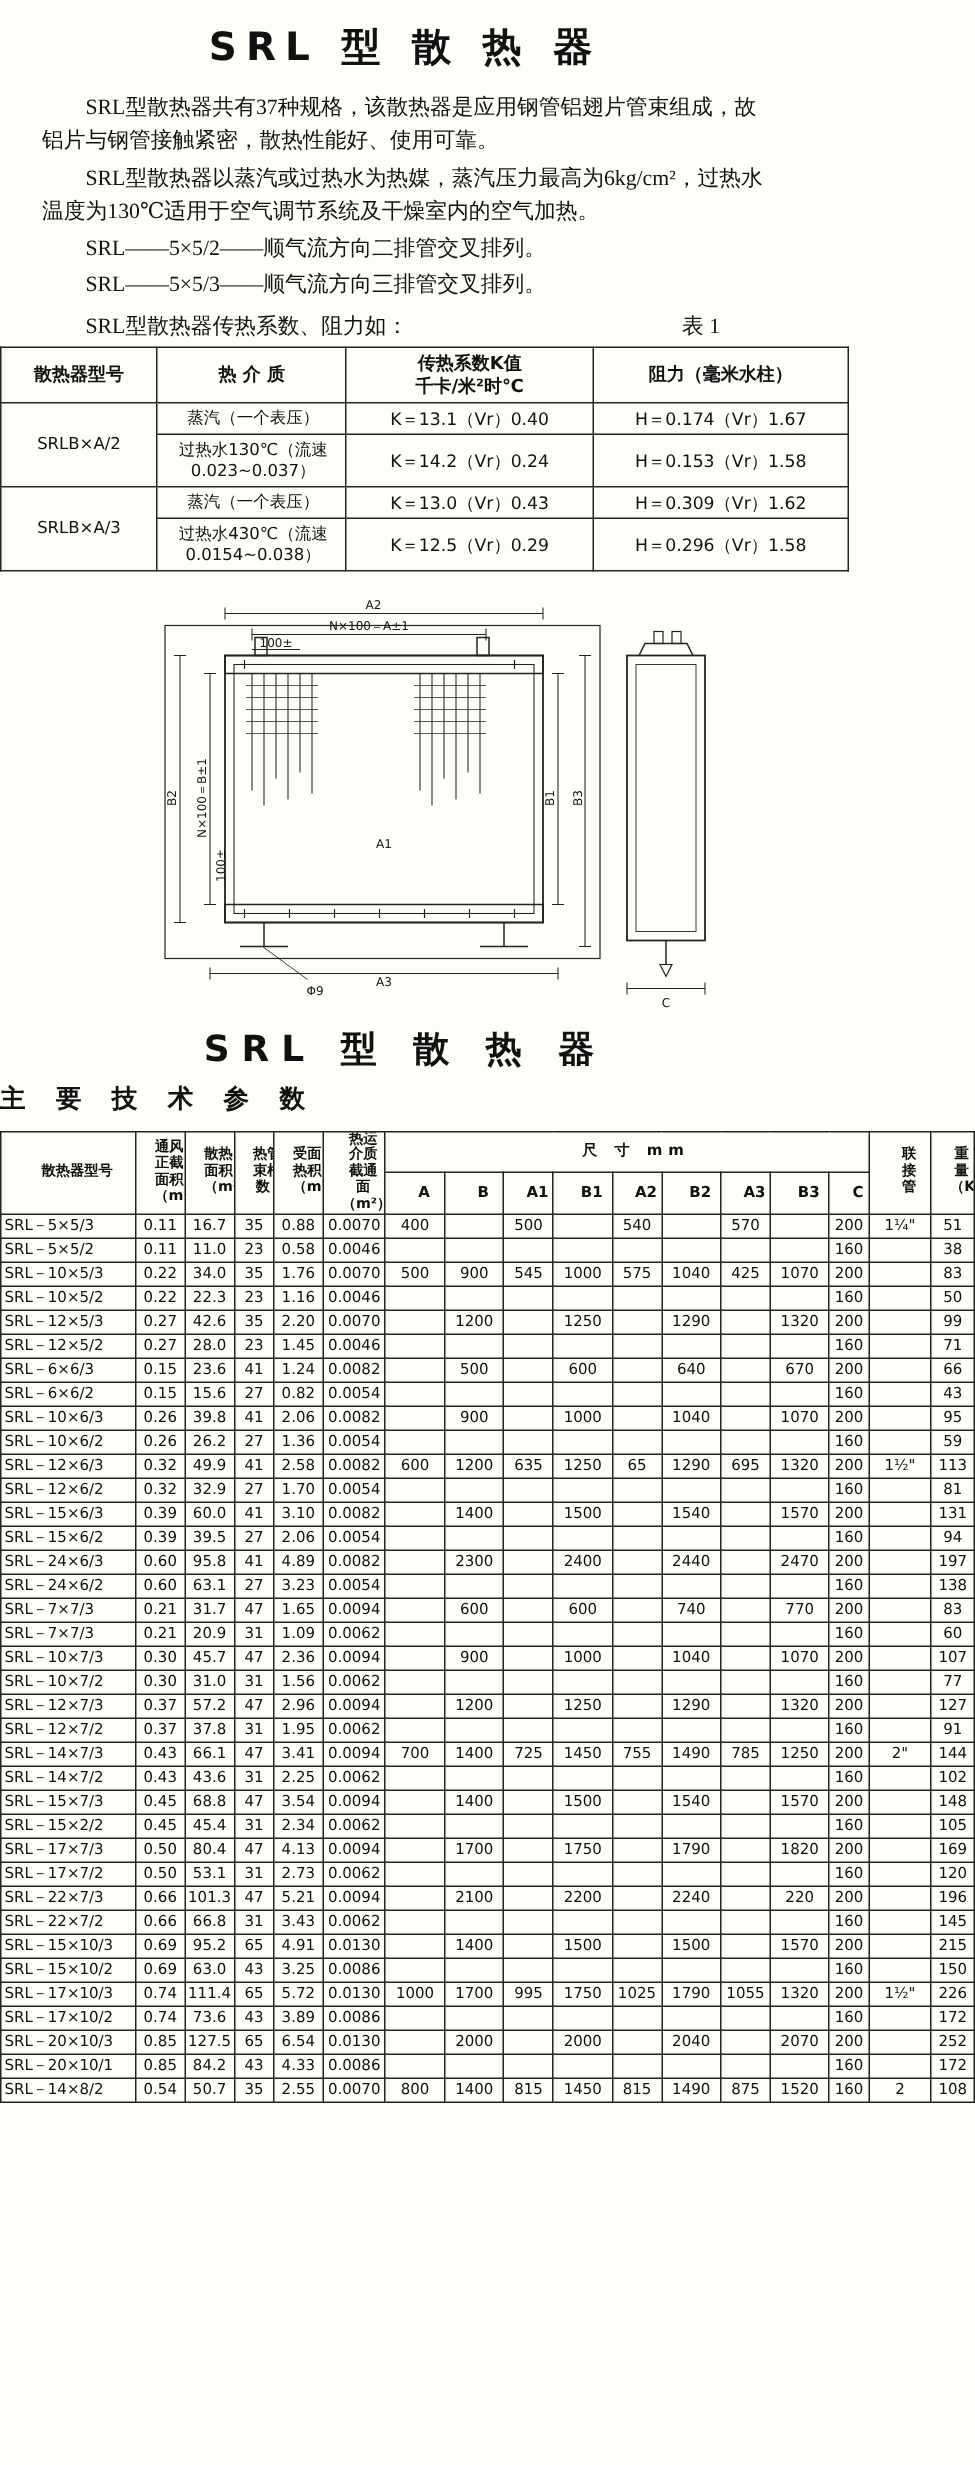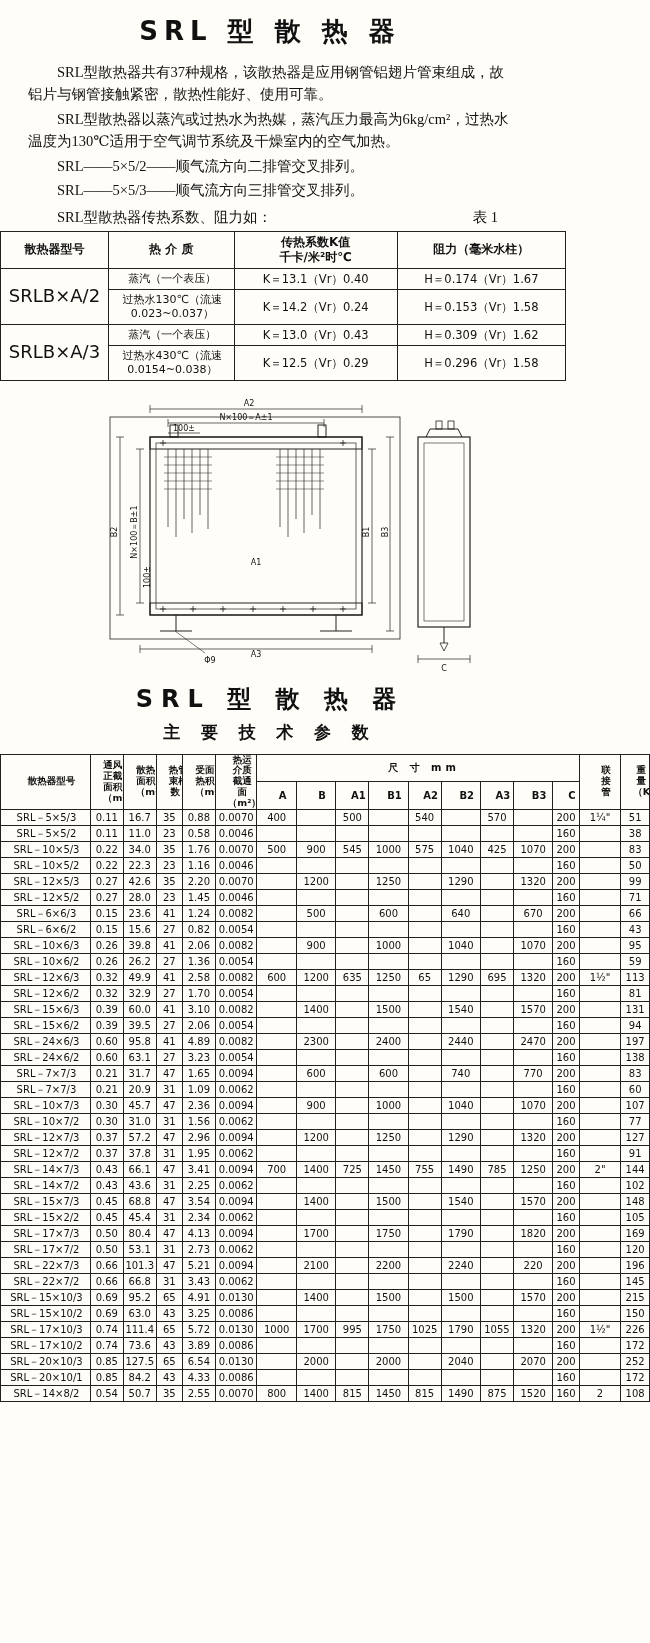--- a/index.html
+++ b/index.html
@@ -23,79 +23,79 @@
     line-height:1.55;
     margin:0 28px 2px 28px;
     text-indent:2em;
   }
   .tablenote{
     font-size:14.5px;
     margin:6px 28px 4px 28px;
     text-indent:2em;
     position:relative;
   }
-  .tablenote .tblno{position:absolute;right:14px;text-indent:0;}
+  .tablenote .tblno{position:absolute;right:32px;text-indent:0;}
   
   table.t1{
     border-collapse:collapse;
     margin:4px auto 6px auto;
     width:566px;
     font-size:11.5px;
     font-family:"DejaVu Sans","Liberation Sans",sans-serif;
   }
   table.t1 td,table.t1 th{
     border:1px solid #222;
     padding:3px 4px;
     text-align:center;
     vertical-align:middle;
     line-height:1.25;
   }
   table.t1 th{font-weight:bold;font-size:12px;}
   table.t1 td.media{text-align:center;padding-left:6px;font-size:11px;}
-  table.t1 td.model{font-size:18px;}
+  table.t1 td.model{font-size:11px;}
   
   .drawing{width:650px;height:290px;position:relative;margin-top:6px;}
   .drawing svg{display:block;}
   
   h2.title2{
     text-align:center;
     font-size:24px;
     font-weight:bold;
     letter-spacing:8px;
     margin:6px 0 6px 0;
     font-family:"DejaVu Sans","Liberation Sans",sans-serif;
   }
   h3.subtitle{
-    text-align:center;
+    text-align:left;
     font-size:17px;
     font-weight:bold;
     letter-spacing:8px;
     margin:4px 0 10px 0;
-    font-family:Liberation Sans, sans-serif;
+    font-family:Liberation Serif, serif;
   }
   
   table.t2{
     border-collapse:collapse;
     width:650px;
     font-size:10px;
     font-family:"DejaVu Sans","Liberation Sans",sans-serif;
     table-layout:fixed;
   }
   table.t2 td,table.t2 th{
     border:1px solid #222;
     text-align:center;
     vertical-align:middle;
     padding:0;
     height:15px;
     line-height:1.1;
     overflow:hidden;
     white-space:nowrap;
   }
   table.t2 th{font-weight:bold;font-size:10px;line-height:1.15;padding-left:12px;}
-  table.t2 td.model{text-align:center;padding-left:2px;font-size:10px;}
+  table.t2 td.model{text-align:left;padding-left:2px;font-size:10px;}
   table.t2 .vhead{font-size:9.5px;}
   .hdr-dim{font-size:13px;letter-spacing:4px;font-weight:bold;}
 </style>
 </head>
 <body>
 
 <div class="page">
 
   <h1 class="title">SRL 型 散 热 器</h1>
 

